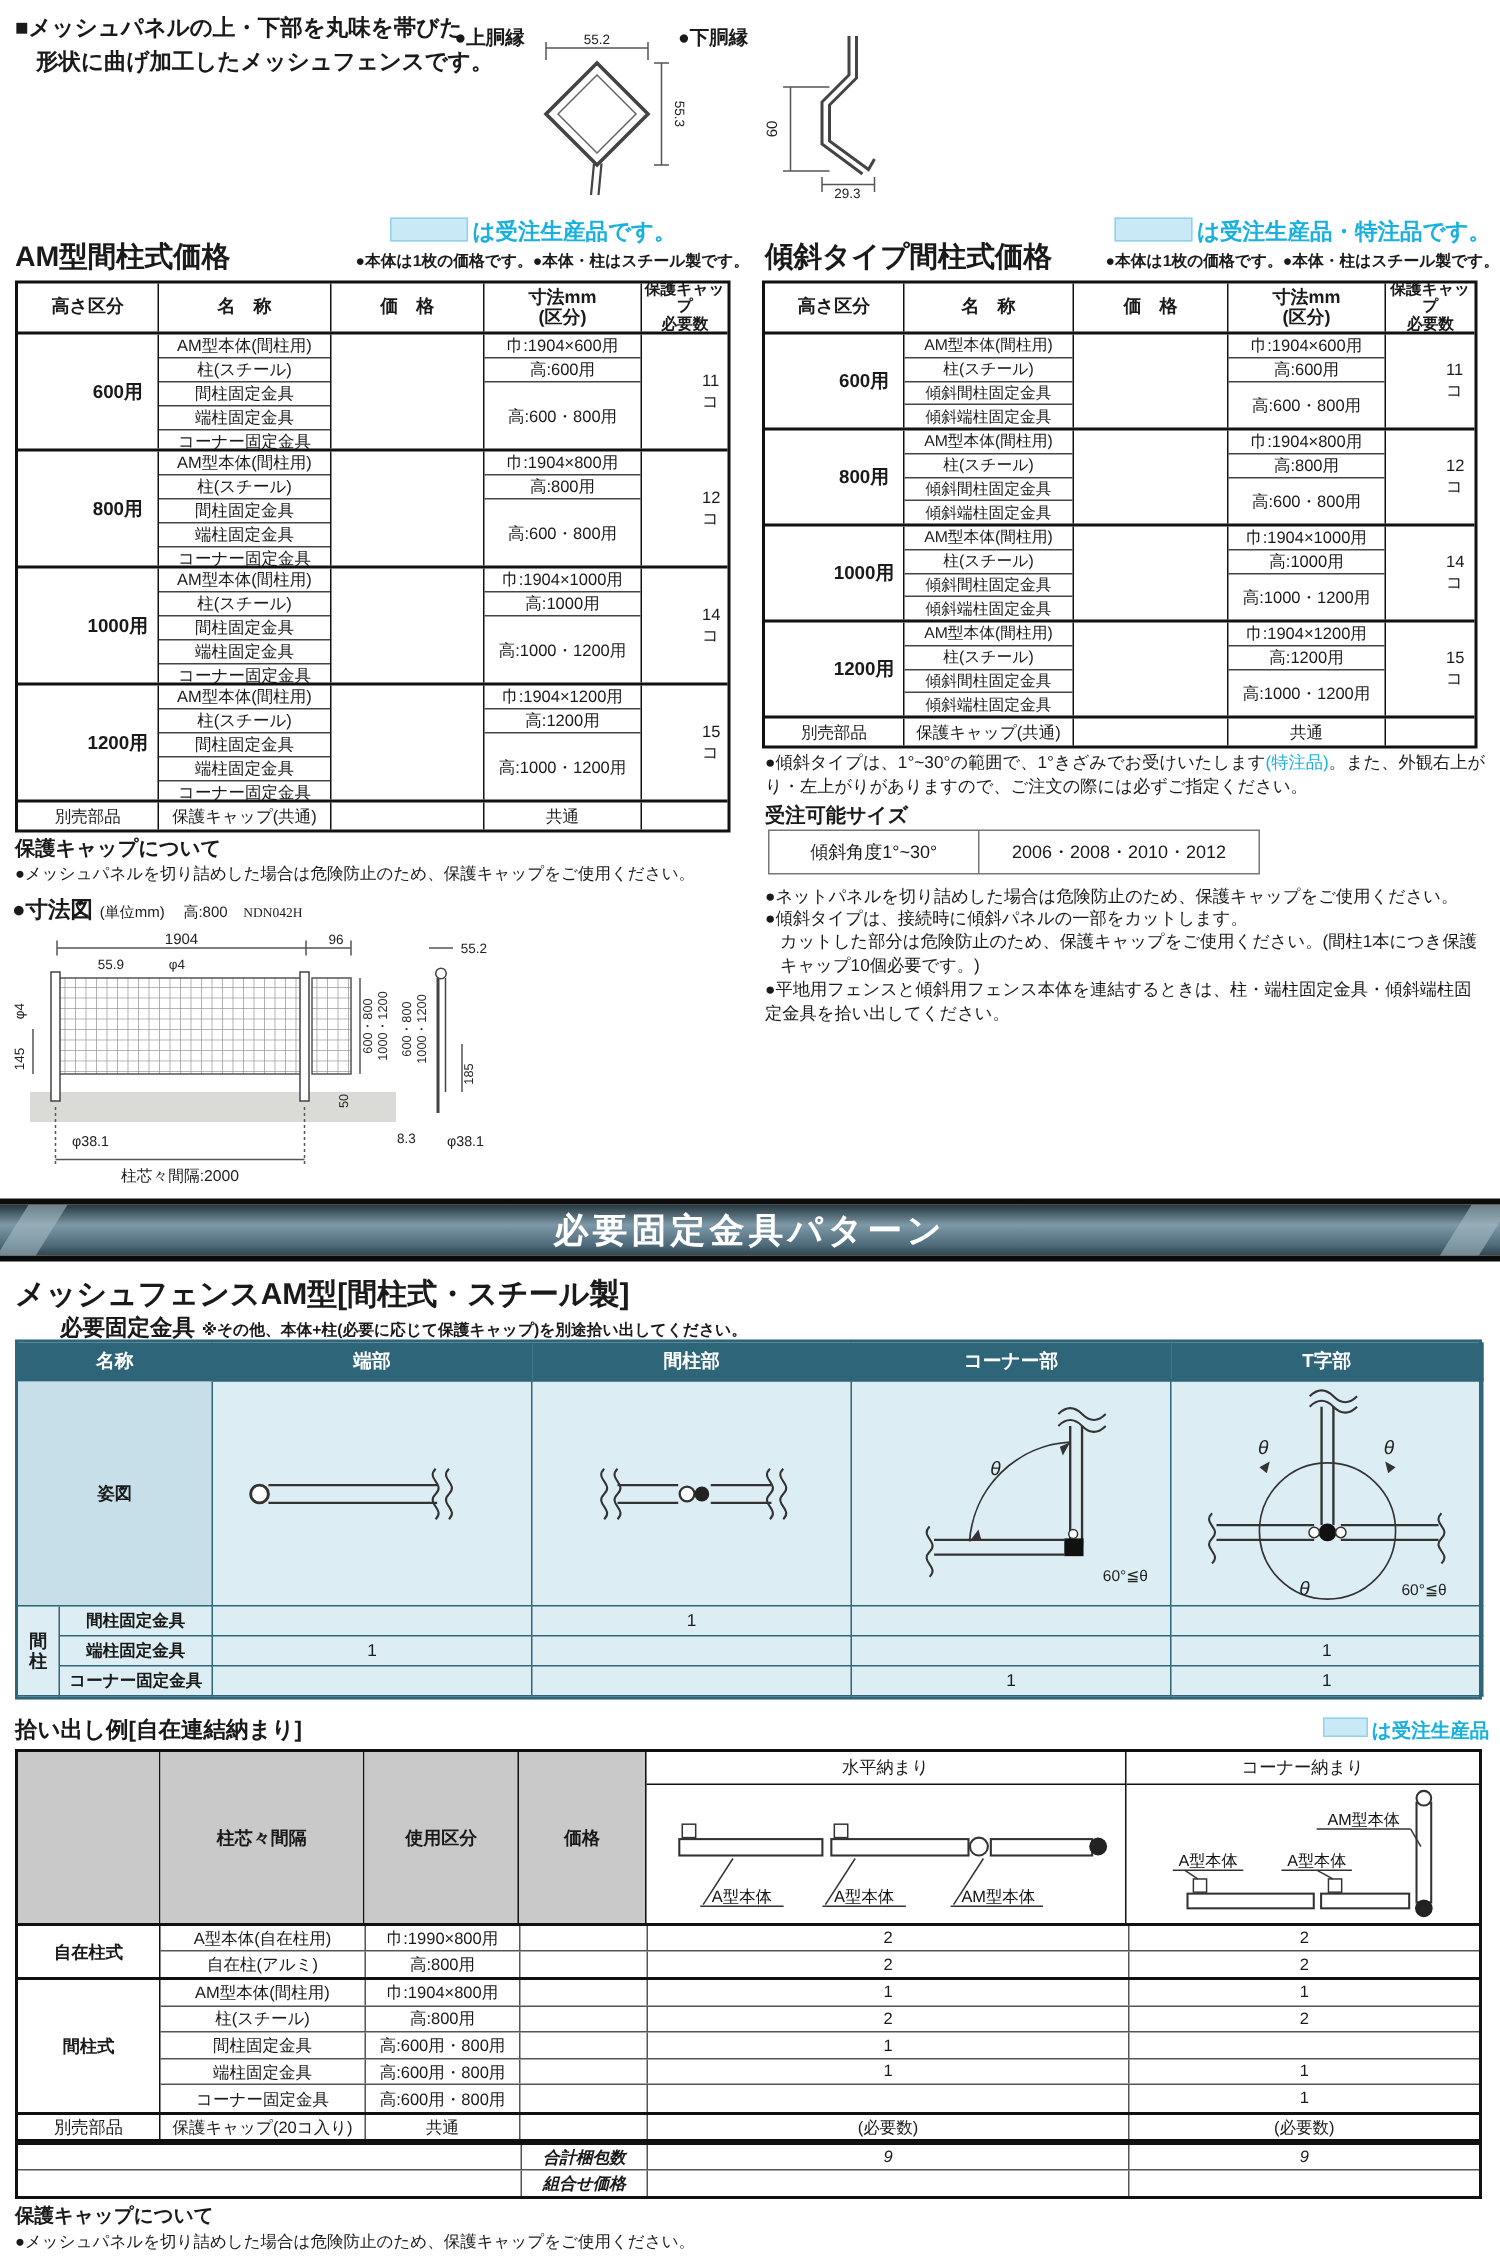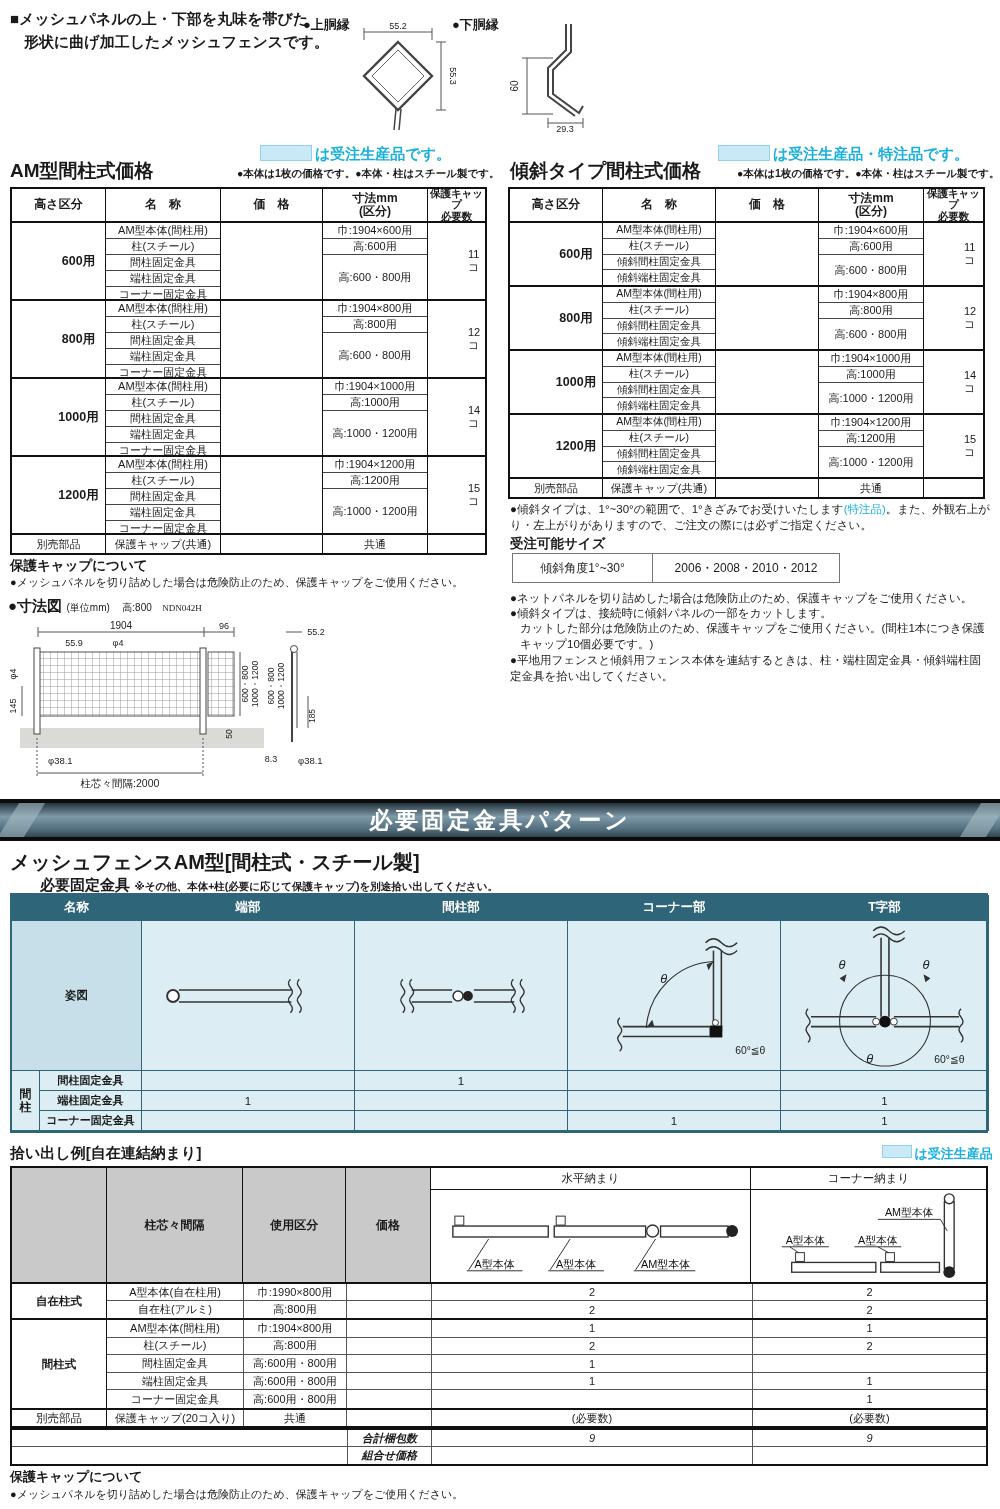--- a/index.html
+++ b/index.html
@@ -259,21 +259,21 @@
     <text x="308" y="19" font-size="9" text-anchor="middle" fill="#222">55.2</text>
     <text x="266" y="70" font-size="8.5" text-anchor="middle" fill="#222" transform="rotate(-90 266 70)">600・800</text>
     <text x="276" y="70" font-size="8.5" text-anchor="middle" fill="#222" transform="rotate(-90 276 70)">1000・1200</text>
     <line x1="300" y1="80" x2="300" y2="112" stroke="#555"></line>
     <text x="307" y="100" font-size="8.5" text-anchor="middle" fill="#222" transform="rotate(-90 307 100)">185</text>
     <text x="263" y="146" font-size="9" text-anchor="middle" fill="#222">8.3</text>
     <text x="290" y="148" font-size="9.5" fill="#222">φ38.1</text>
   </svg>
 
   <div class="abs b" style="left:510px;top:158px;font-size:19px;">傾斜タイプ間柱式価格</div>
-  <div class="abs legend" style="left:698px;top:145px;">
+  <div class="abs legend" style="left:723px;top:145px;">
     <span class="legend-box"></span>
     <span class="cyan">は受注生産品・特注品です。</span>
   </div>
   <div class="abs note-sm" style="left:737px;top:167px;">●本体は1枚の価格です。●本体・柱はスチール製です。</div>
 
   <div class="ptable" style="left:508px;top:187px;width:477px;">
     <div class="pt-h">
       <div style="width:93px">高さ区分</div>
       <div style="width:113px">名　称</div>
       <div style="width:103px">価　格</div>

